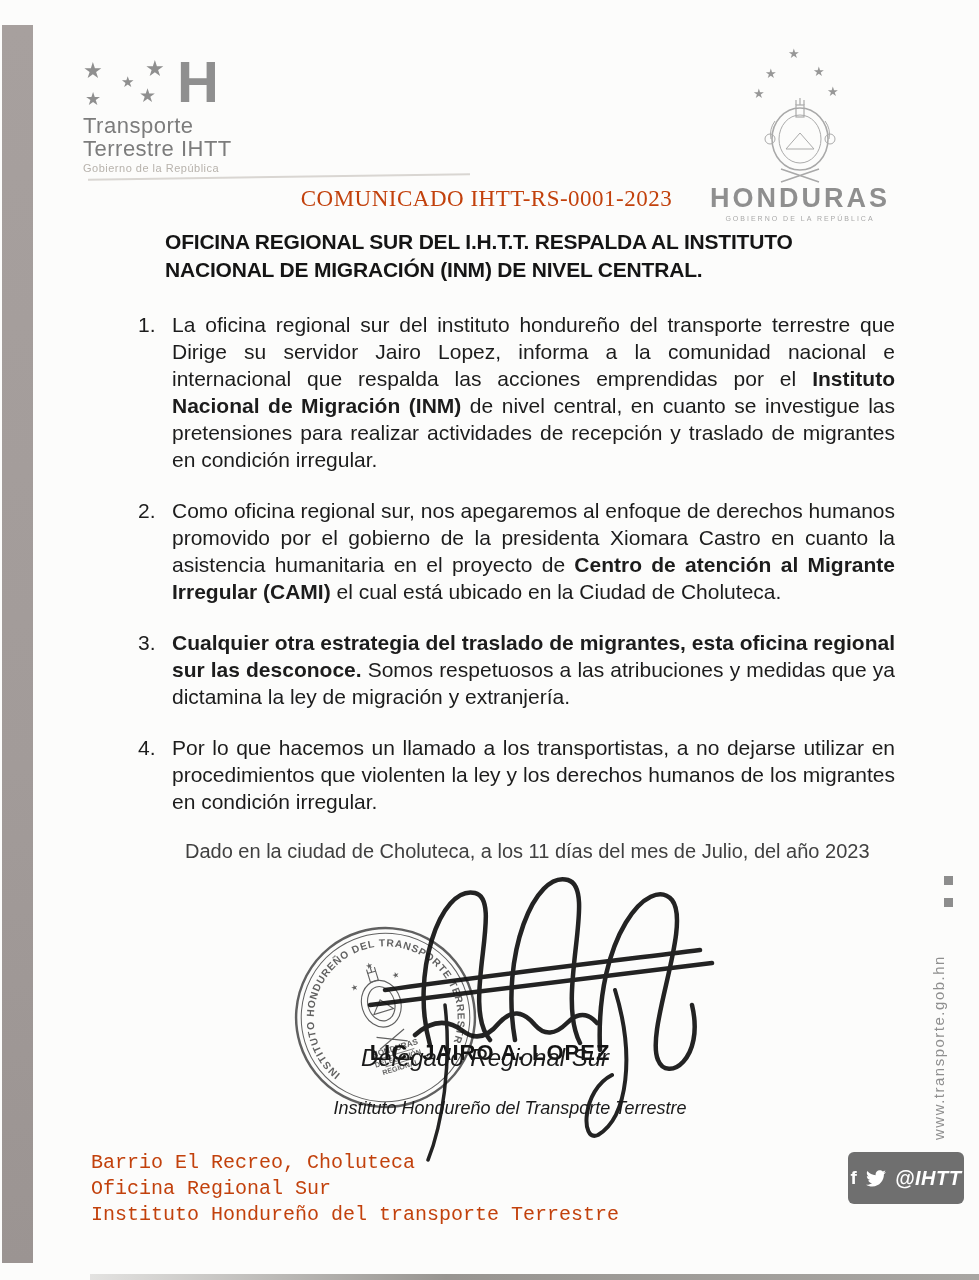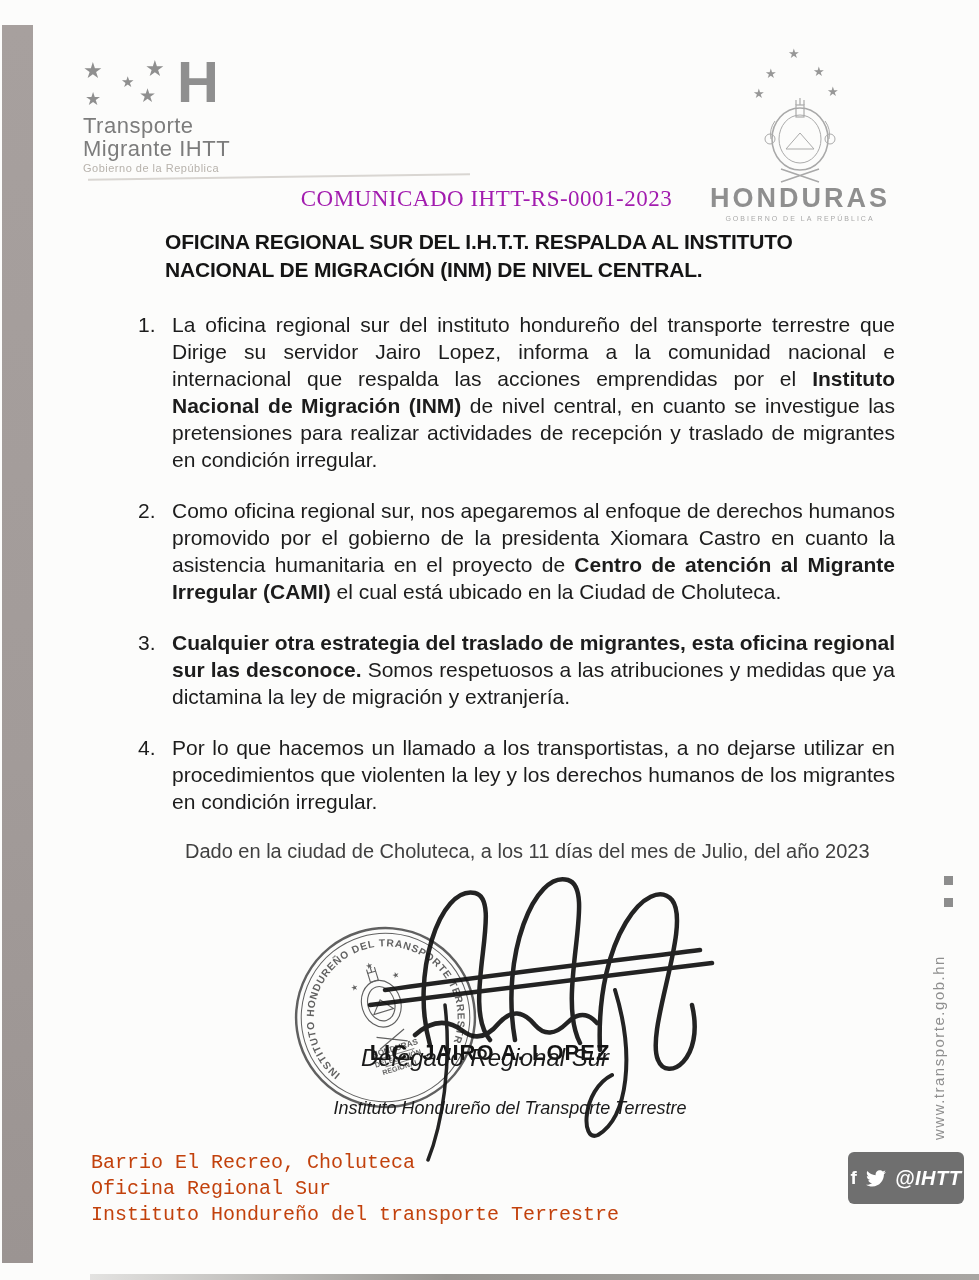--- a/index.html
+++ b/index.html
@@ -37,21 +37,21 @@
   .emblem .e4{left:48px;top:42px;}
   .emblem .e5{left:122px;top:40px;}
   .emblem svg{position:absolute;left:50px;top:46px;opacity:.85;}
   .emblem .country{position:absolute;left:0;top:138px;width:190px;font-size:27px;font-weight:600;
     letter-spacing:3px;color:#8f8f8f;}
   .emblem .ecaption{position:absolute;left:0;top:170px;width:190px;font-size:7px;letter-spacing:2px;color:#a9a9a9;}
 
   
   .doc-body{position:absolute;left:138px;top:186px;width:757px;}
   .doc-title{font-family:"Liberation Serif",serif;font-size:23px;letter-spacing:.5px;
-    text-align:center;color:#a21caf;margin:0 60px 0 0;}
+    text-align:center;color:#c2410c;margin:0 60px 0 0;}
   .heading{font-size:21px;font-weight:700;line-height:28px;letter-spacing:-0.2px;
     margin:16px 0 16px 27px;width:740px;color:#151515;}
   ol.points{list-style:none;margin:27px 0 0 0;padding:0;}
   ol.points li{display:flex;margin-bottom:24px;font-size:21px;line-height:27px;}
   ol.points .num{width:34px;flex:0 0 34px;}
   ol.points .txt{flex:1;text-align:justify;}
   .dateline{margin:25px 0 0 47px;font-size:20px;color:#404040;}
 
   
   .stamp{position:absolute;left:293px;top:925px;width:185px;height:185px;
@@ -94,21 +94,21 @@
 
   <div class="logo-ihtt">
     <span class="star s1">★</span>
     <span class="star s2">★</span>
     <span class="star s3">★</span>
     <span class="star s4">★</span>
     <span class="star s5">★</span>
     <span class="logo-h">H</span>
     <div class="logo-words">
       <div>Transporte</div>
-      <div>Migrante IHTT</div>
+      <div>Terrestre IHTT</div>
     </div>
     <div class="logo-caption">Gobierno de la República</div>
   </div>
 
   <div class="emblem">
     <span class="star e1">★</span>
     <span class="star e2">★</span>
     <span class="star e3">★</span>
     <span class="star e4">★</span>
     <span class="star e5">★</span>

